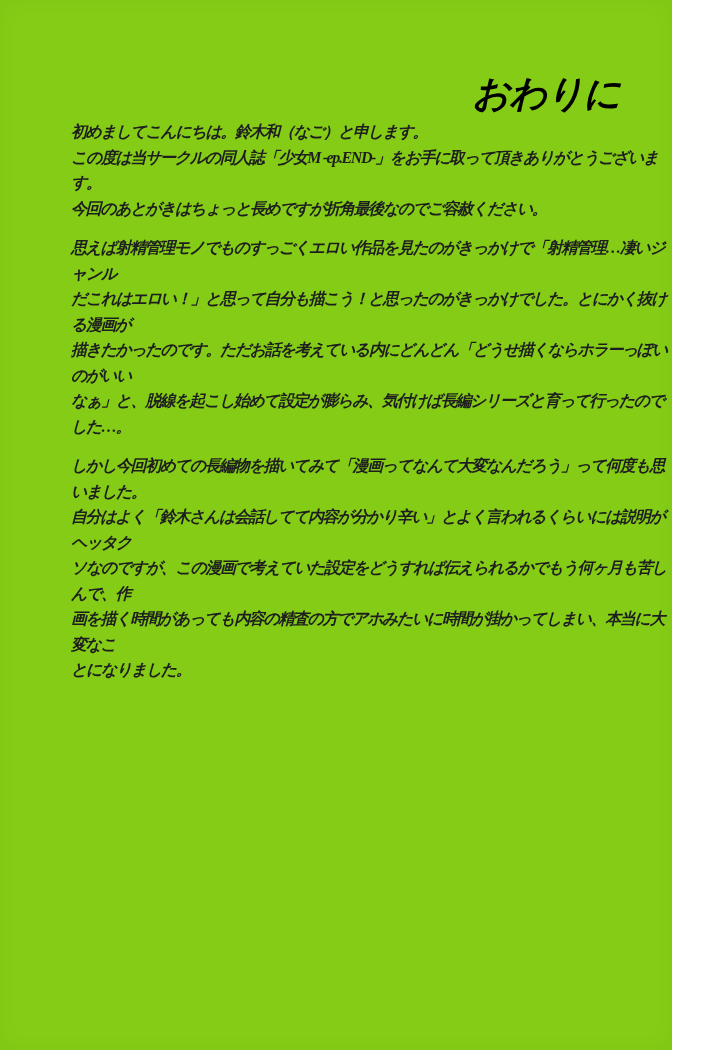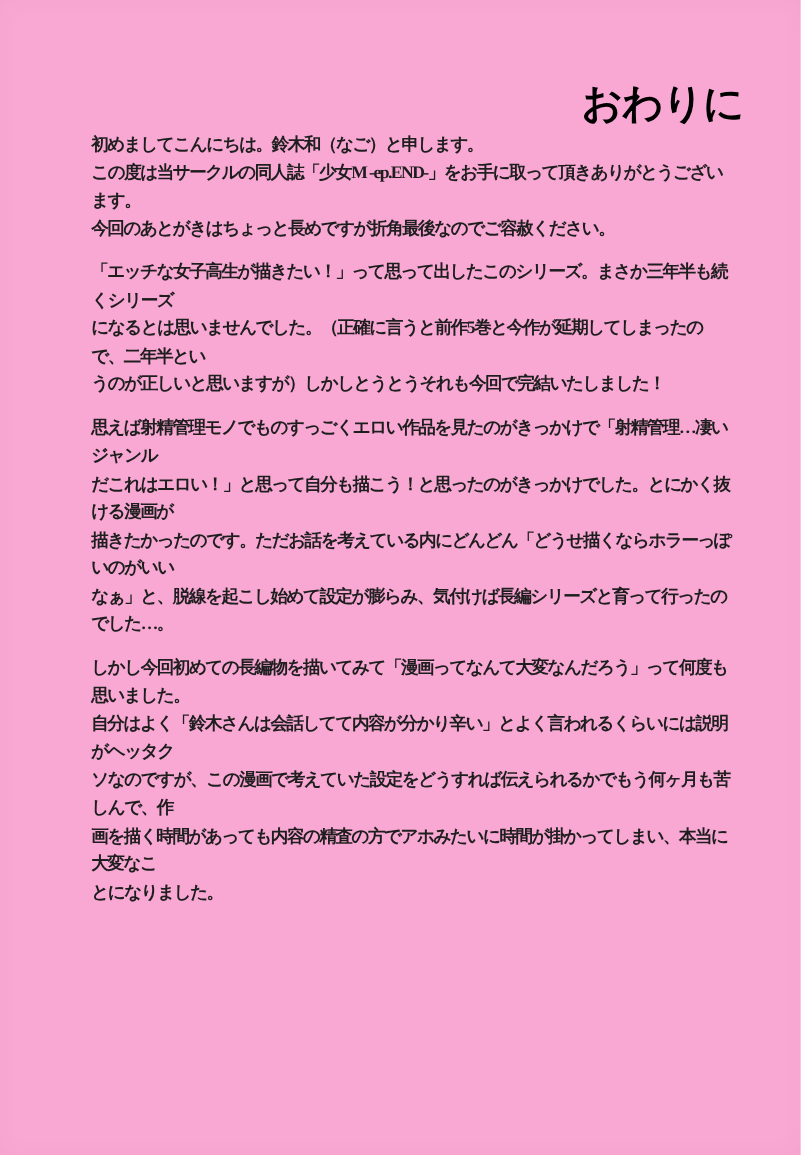--- a/index.html
+++ b/index.html
@@ -2,26 +2,27 @@
 <html lang="ja"><head>
 <meta charset="utf-8">
 <style>
   html, body {
     margin: 0;
     padding: 0;
     background: #ffffff;
   }
   .page {
     position: relative;
-    width: 728px;
+    width: 672px;
     height: 1050px;
-    background: #f9a8d4;
+    background: #84cc16;
     overflow: hidden;
     font-family: "Liberation Serif", "DejaVu Serif", serif;
     color: #1e1e1e;
+    font-style: italic;
   }
   
   .page::after {
     content: "";
     position: absolute;
     inset: 0;
     pointer-events: none;
     box-shadow: inset 0 0 22px rgba(0,0,0,0.03);
   }
   .title {
@@ -40,40 +41,37 @@
     left: 71px;
     top: 119px;
     width: 596px;
   }
   .paragraph {
     font-size: 16px;
     line-height: 25.5px;
     letter-spacing: -1.4px;
     font-weight: 600;
     white-space: pre-line;
-    margin: 0 0 14px 12px;
+    margin: 0 0 14px 0;
     text-align: left;
   }
 </style>
 </head>
 <body>
 
 <div class="page">
 
   <h1 class="title">おわりに</h1>
 
   <div class="body-text">
 
     <p class="paragraph">初めましてこんにちは。鈴木和（なご）と申します。
 この度は当サークルの同人誌「少女M -ep.END-」をお手に取って頂きありがとうございます。
 今回のあとがきはちょっと長めですが折角最後なのでご容赦ください。</p>
 
-    <p class="paragraph">「エッチな女子高生が描きたい！」って思って出したこのシリーズ。まさか三年半も続くシリーズ
-になるとは思いませんでした。（正確に言うと前作5巻と今作が延期してしまったので、二年半とい
-うのが正しいと思いますが）しかしとうとうそれも今回で完結いたしました！</p>
 
     <p class="paragraph">思えば射精管理モノでものすっごくエロい作品を見たのがきっかけで「射精管理…凄いジャンル
 だこれはエロい！」と思って自分も描こう！と思ったのがきっかけでした。とにかく抜ける漫画が
 描きたかったのです。ただお話を考えている内にどんどん「どうせ描くならホラーっぽいのがいい
 なぁ」と、脱線を起こし始めて設定が膨らみ、気付けば長編シリーズと育って行ったのでした…。</p>
 
 
     <p class="paragraph">しかし今回初めての長編物を描いてみて「漫画ってなんて大変なんだろう」って何度も思いました。
 自分はよく「鈴木さんは会話してて内容が分かり辛い」とよく言われるくらいには説明がヘッタク
 ソなのですが、この漫画で考えていた設定をどうすれば伝えられるかでもう何ヶ月も苦しんで、作

